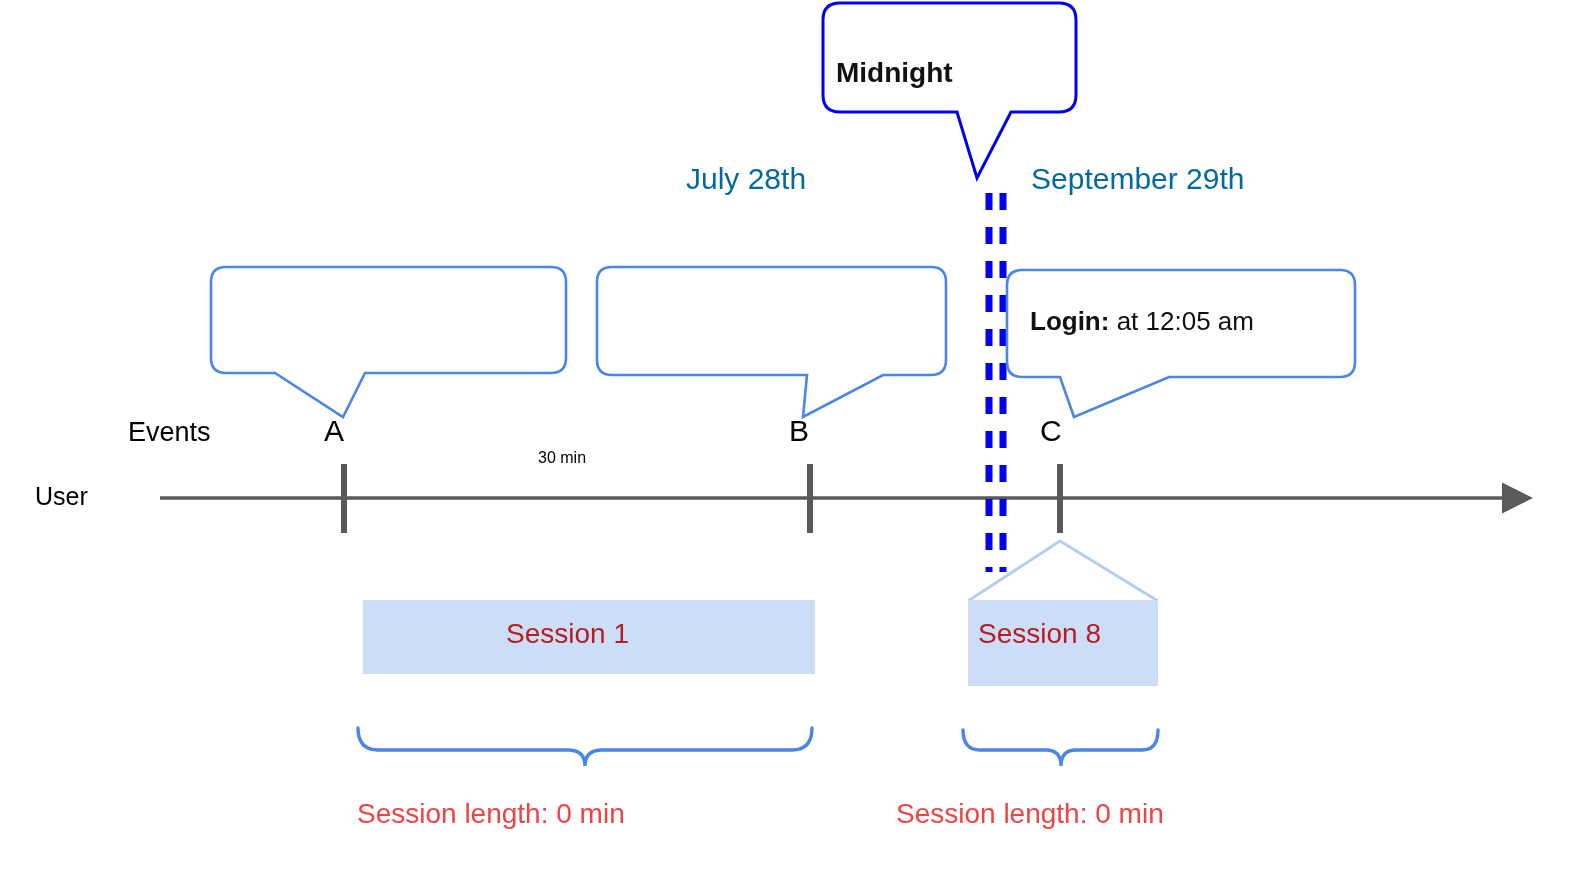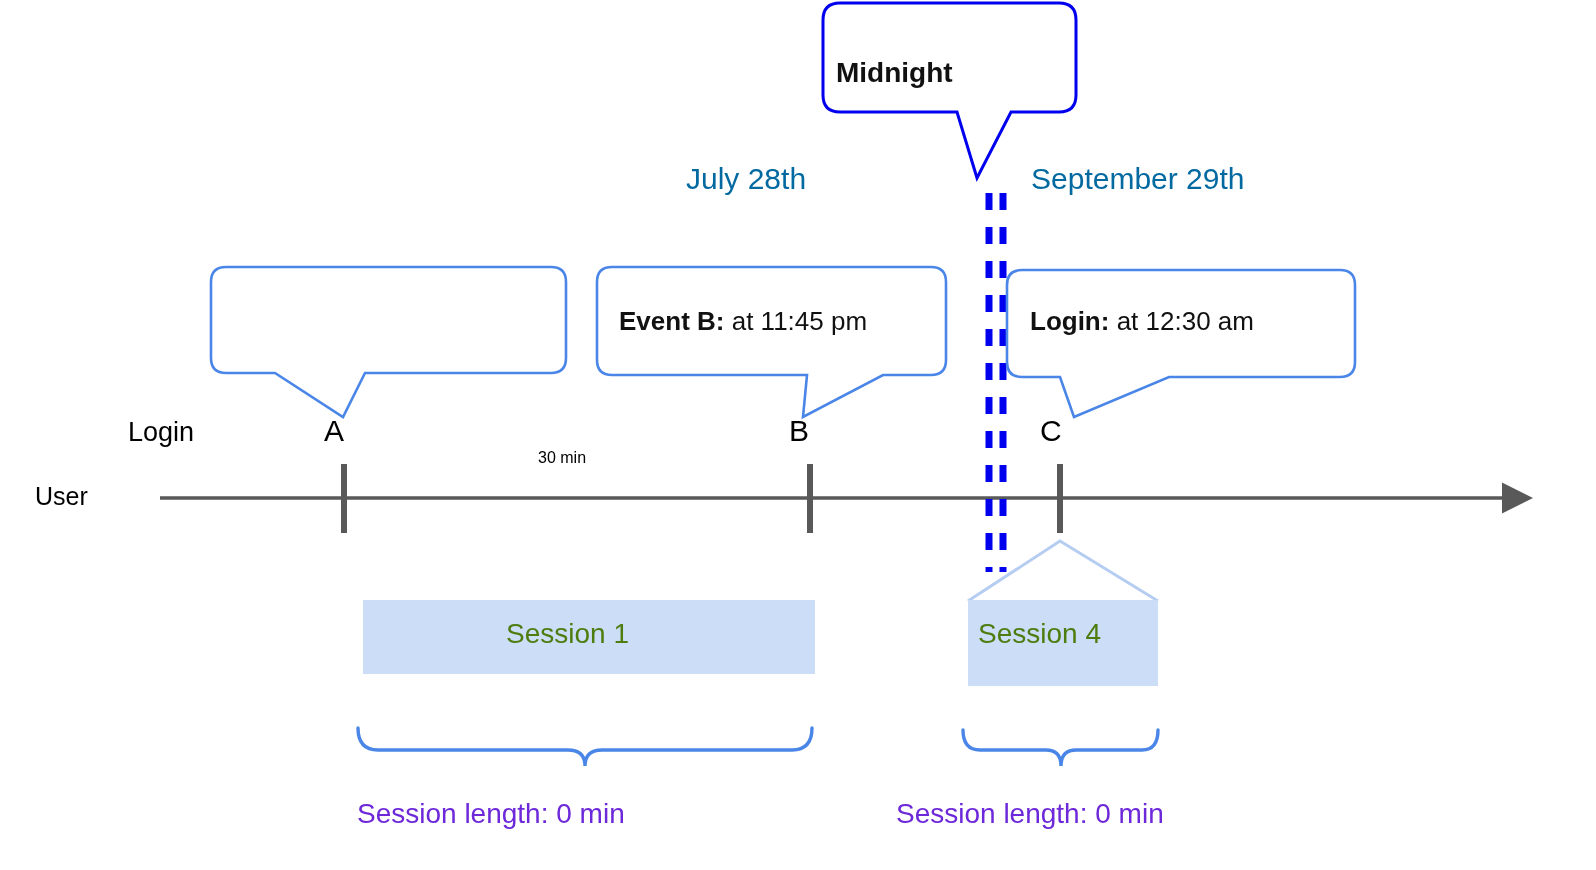--- a/index.html
+++ b/index.html
@@ -19,25 +19,25 @@
   .tB{left:789px;top:413px;}
   .tC{left:1040px;top:413px;}
 
   .callout-text{position:absolute;font-size:26px;line-height:32px;color:#111;white-space:nowrap;}
   .callout-text b{font-weight:bold;}
   .ct-login{left:237px;top:303px;}
   .ct-eventb{left:619px;top:305px;}
   .ct-logout{left:1030px;top:305px;}
   .ct-midnight{left:836px;top:40px;font-size:28px;font-weight:bold;margin-top:17px;}
 
-  .session-text{position:absolute;font-size:28px;line-height:34px;color:#4d7c0f;white-space:nowrap;}
+  .session-text{position:absolute;font-size:28px;line-height:34px;color:#b91c1c;white-space:nowrap;}
   .st1{left:506px;top:617px;}
   .st2{left:978px;top:617px;}
 
-  .slen{position:absolute;font-size:28px;line-height:34px;color:#6d28d9;white-space:nowrap;}
+  .slen{position:absolute;font-size:28px;line-height:34px;color:#ef4444;white-space:nowrap;}
   .sl1{left:357px;top:797px;}
   .sl2{left:896px;top:797px;}
 </style>
 </head>
 <body>
 
 <div id="stage">
 
   <svg class="layer" viewBox="0 0 1596 870">
 
@@ -97,40 +97,37 @@
     </g>
 
     <g>
       <path d="M 963 730 Q 963 750 980 750 L 1046 750 Q 1061 750 1061 766
                Q 1061 750 1076 750 L 1142 750 Q 1158 750 1158 730" fill="none" stroke="#4a86e8" stroke-width="3.4" stroke-linecap="round"></path>
     </g>
 
   </svg>
 
   <div class="lbl lbl-user">User</div>
-  <div class="lbl lbl-events">Login</div>
+  <div class="lbl lbl-events">Events</div>
   <div class="lbl lbl-30min">30 min</div>
 
   <div class="lbl-date lbl-d1">July 28th</div>
   <div class="lbl-date lbl-d2">September 29th</div>
 
   <div class="tickletter tA">A</div>
   <div class="tickletter tB">B</div>
   <div class="tickletter tC">C</div>
 
   <div class="ct-midnight callout-text">Midnight</div>
 
 
-  <div class="callout-text ct-eventb">
-    <b>Event B:</b><span> at 11:45 pm</span>
-  </div>
 
   <div class="callout-text ct-logout">
-    <b>Login:</b><span> at 12:30 am</span>
+    <b>Login:</b><span> at 12:05 am</span>
   </div>
 
   <div class="session-text st1">Session 1</div>
-  <div class="session-text st2">Session 4</div>
+  <div class="session-text st2">Session 8</div>
 
   <div class="slen sl1">Session length: 0 min</div>
   <div class="slen sl2">Session length: 0 min</div>
 
 </div>
 
 </body></html>

